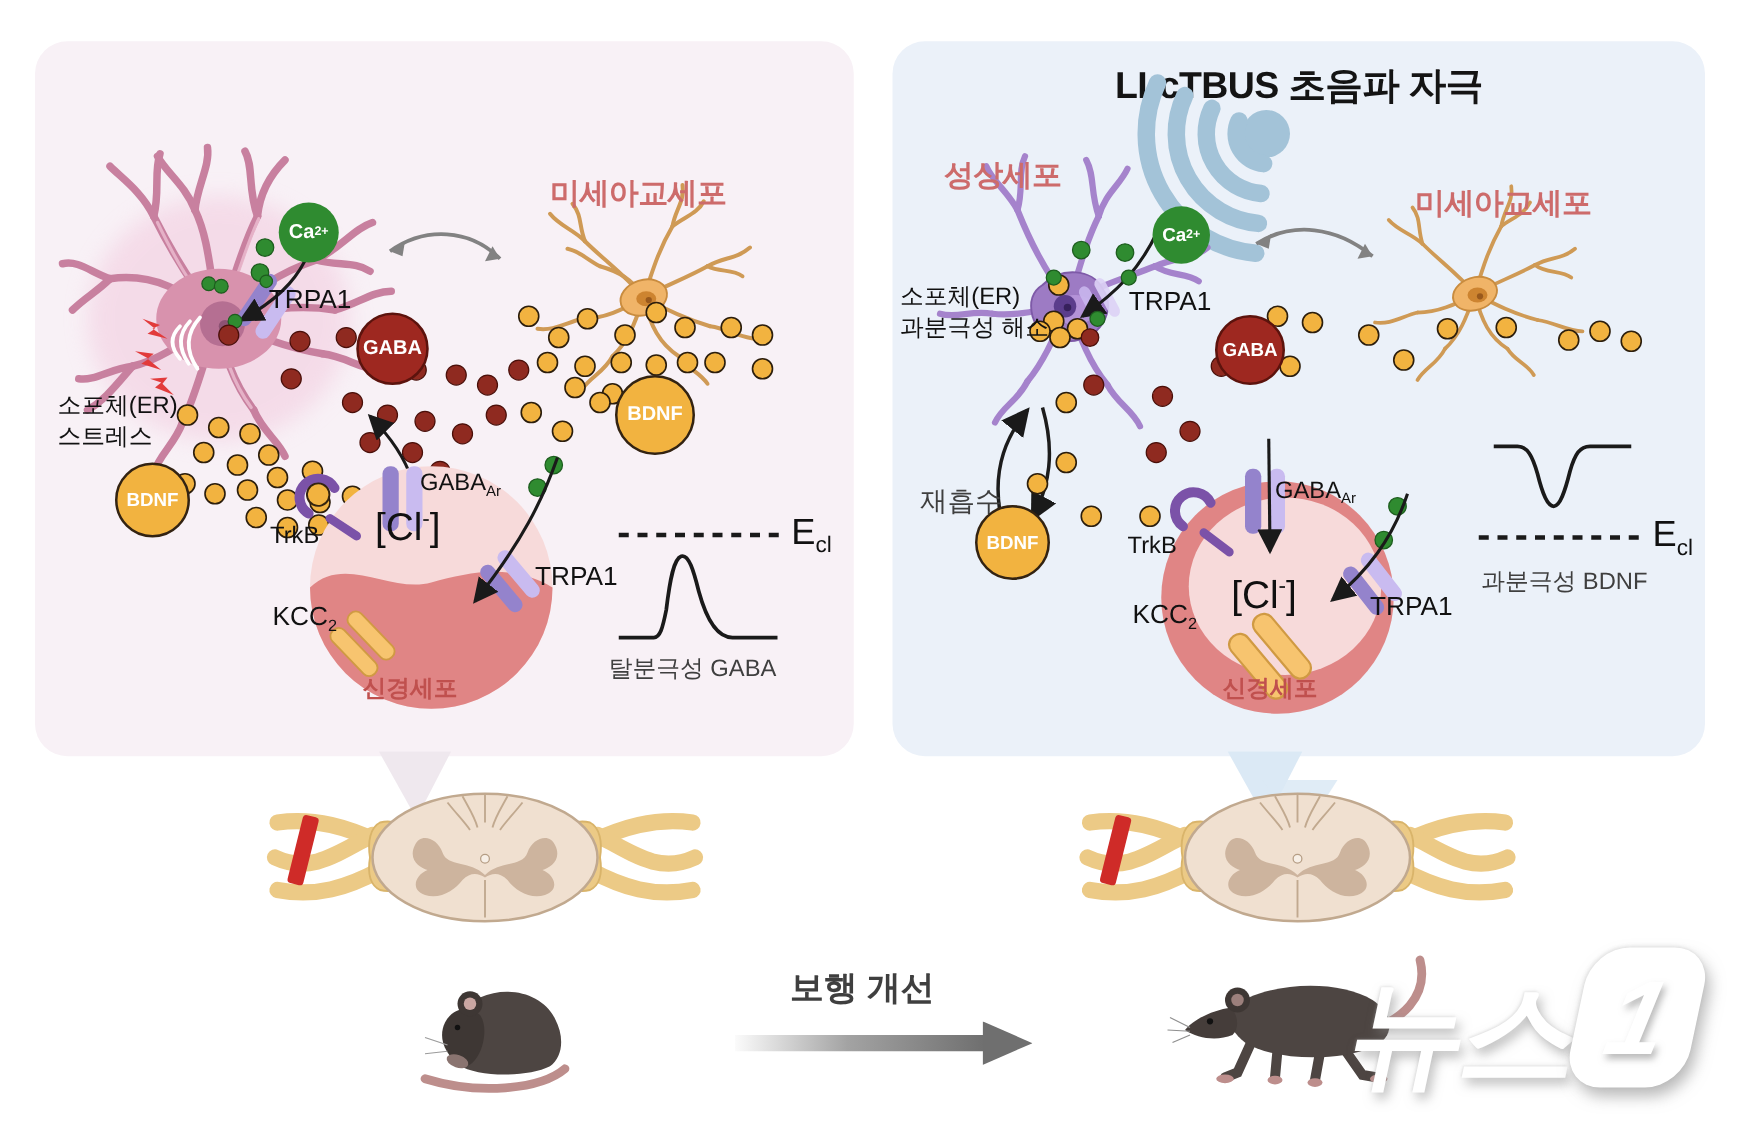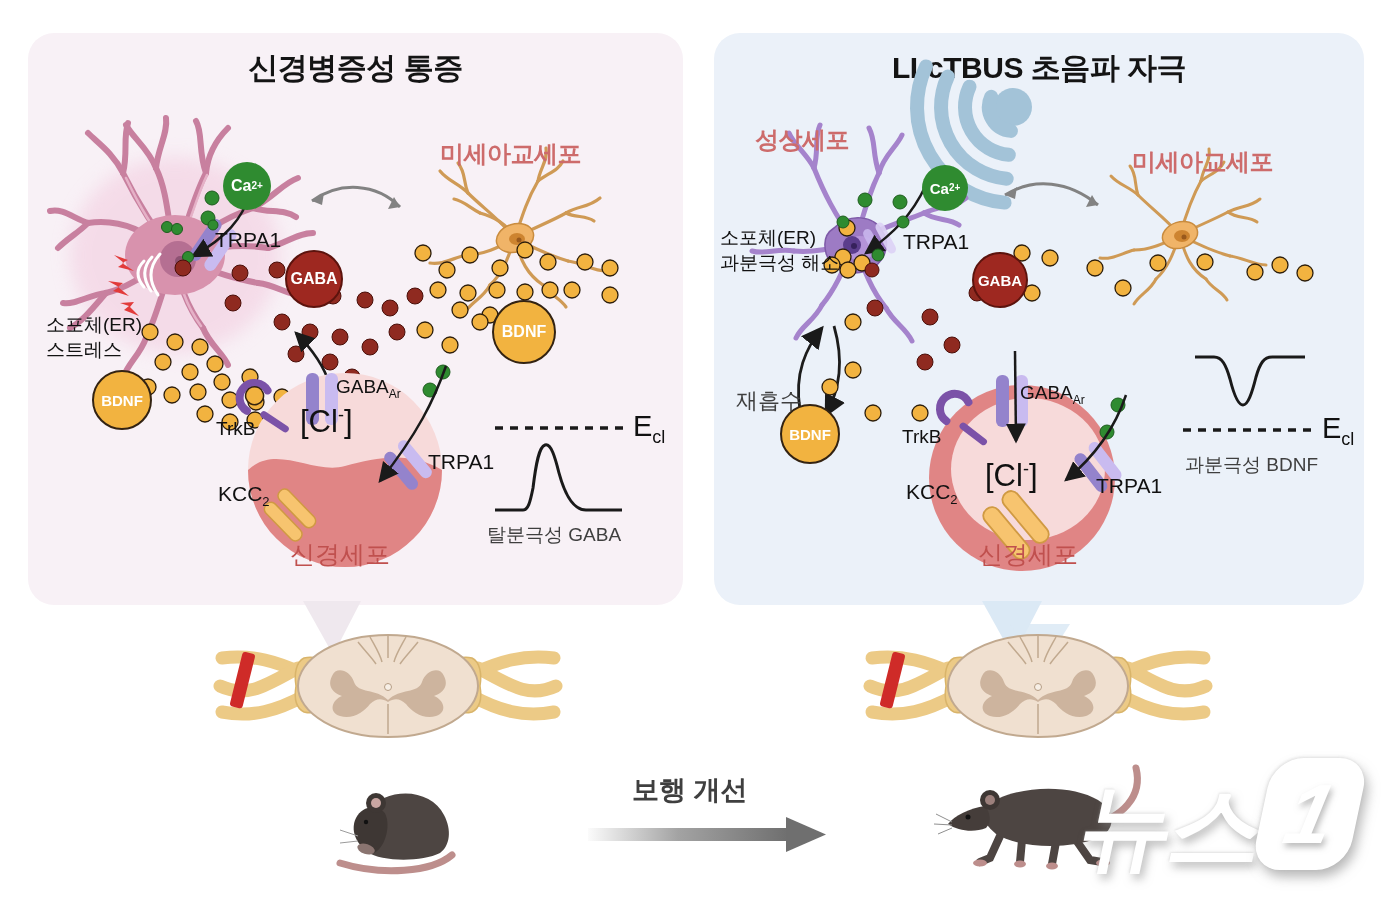--- a/index.html
+++ b/index.html
@@ -13,42 +13,41 @@
   .cell-label{position:absolute;font-size:24px;font-weight:700;color:var(--cell_label);letter-spacing:-0.5px;}
   .blk{position:absolute;color:#111;font-weight:400;}
   .mut{position:absolute;color:var(--muted_text);}
   .badge{position:absolute;border-radius:50%;display:flex;align-items:center;justify-content:center;
          color:#fff;font-weight:700;}
   .badge-ca{background:var(--green);}
   .badge-gaba{background:var(--gaba_red);border:2px solid #5c130d;}
   .badge-bdnf{background:var(--bdnf_yellow);border:2.5px solid #332312;}
   sup,sub{line-height:0;}
   .funnel{position:absolute;}
-  .neuron-name{position:absolute;font-size:25px;font-weight:400;color:var(--label_red);}
+  .neuron-name{position:absolute;font-size:19px;font-weight:700;color:var(--label_red);}
   #walk-arrow-shaft{position:absolute;left:588px;top:828px;width:200px;height:13px;
      background:linear-gradient(90deg,#fbfbfb,#a3a3a3 45%,var(--arrow_gray));}
   #walk-arrow-head{position:absolute;left:786px;top:817px;width:40px;height:35px;
      background:var(--arrow_gray);clip-path:polygon(0 0,100% 50%,0 100%);}
   #watermark{position:absolute;left:1082px;top:758px;width:290px;height:130px;transform:skewX(-12deg);}
   #watermark .wm-text{position:absolute;left:0;top:6px;font-size:94px;font-weight:900;color:#ffffff;
      letter-spacing:-4px;text-shadow:4px 5px 9px rgba(130,130,130,.55),-1px -1px 2px rgba(170,170,170,.25);}
   #watermark .wm-badge{position:absolute;left:178px;top:0px;width:96px;height:112px;border-radius:30px;
      background:#ffffff;box-shadow:5px 7px 12px rgba(125,125,125,.55),-1px -1px 3px rgba(170,170,170,.3);
      display:flex;align-items:center;justify-content:center;}
   #watermark .wm-badge span{font-size:84px;font-weight:900;font-style:italic;color:#ffffff;
      text-shadow:3px 4px 6px rgba(140,140,140,.6);}
   svg{position:absolute;overflow:visible;}
 </style>
 </head>
 <body>
 
 <div id="page">
 
   <div id="panel-left" class="panel"></div>
-  <div class="panel-title" style="left:28px;">신경병증성 통증</div>
 
   <svg width="655" height="572" viewBox="0 0 655 572" style="left:28px;top:33px;">
     <defs>
       <marker id="ahL" markerWidth="9" markerHeight="9" refX="7" refY="4" orient="auto">
           <path d="M0,0 L8,4 L0,8 Z" fill="#1a1a1a"></path>
         </marker>
       <filter id="softL" x="-50%" y="-50%" width="200%" height="200%">
           <feGaussianBlur stdDeviation="9"></feGaussianBlur>
         </filter>
     </defs>

